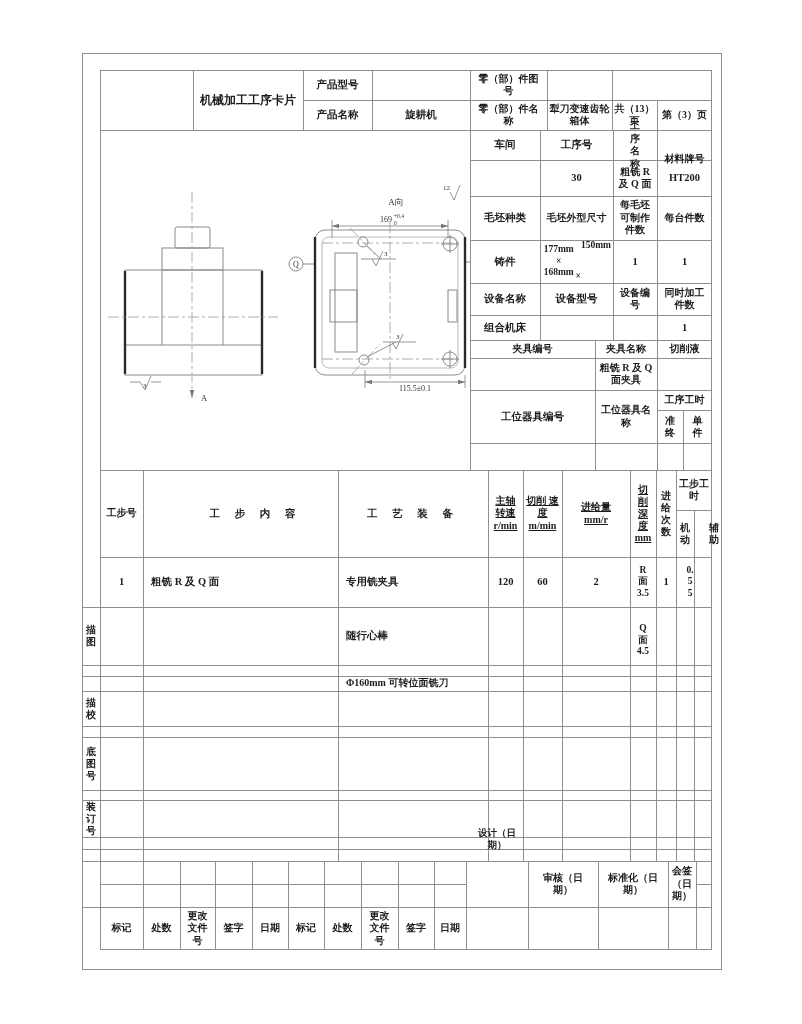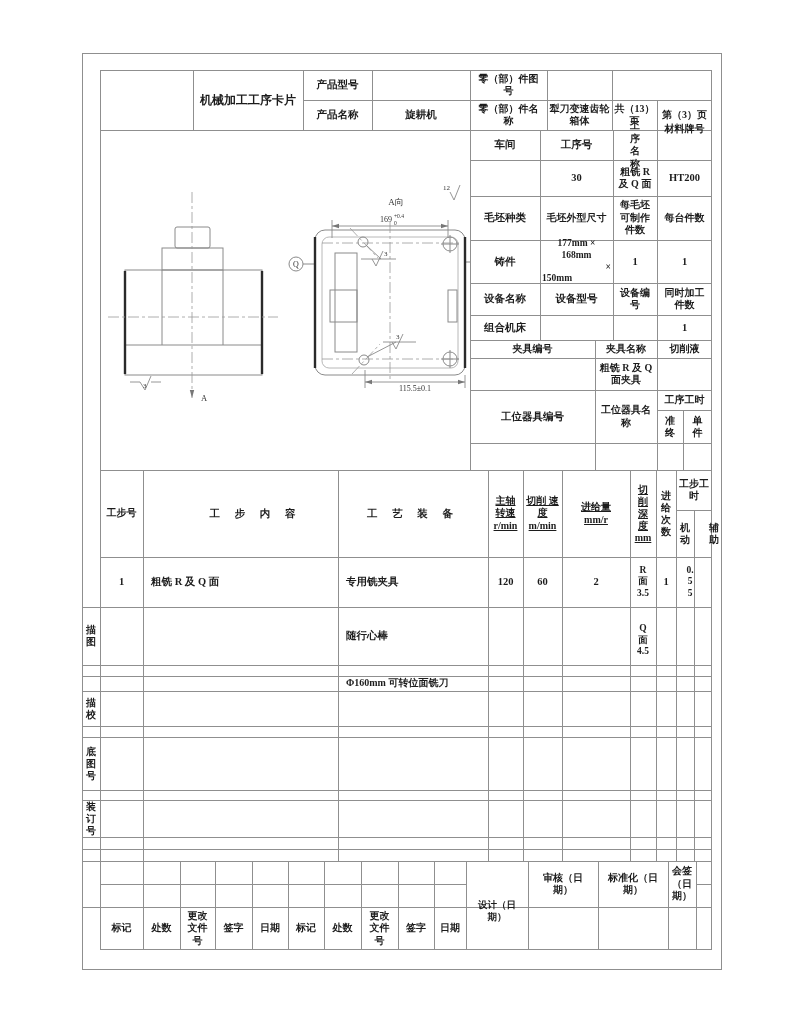--- a/index.html
+++ b/index.html
@@ -94,30 +94,30 @@
 <div class="c" style="left:303px;top:100px;width:69px;height:30px">产品名称</div>
 <div class="c" style="left:372px;top:100px;width:98px;height:30px">旋耕机</div>
 <div class="c f10" style="left:470px;top:100px;width:77px;height:30px;padding:0 8px">零（部）件名称</div>
 <div class="c f10" style="left:547px;top:100px;width:65px;height:30px;padding:0 1px">犁刀变速齿轮箱体</div>
 <div class="c f10" style="left:612px;top:100px;width:45px;height:30px;padding:0 1px">共（13）页</div>
 <div class="c f10" style="left:657px;top:100px;width:55px;height:30px;padding:0 1px">第（3）页</div>
 
 <div class="c" style="left:470px;top:130px;width:70px;height:30px">车间</div>
 <div class="c" style="left:540px;top:130px;width:73px;height:30px">工序号</div>
 <div class="c f10" style="left:613px;top:130px;width:44px;height:30px;padding:0 20px">工序名称</div>
-<div class="c f10" style="left:657px;top:114px;width:55px;height:30px">材料牌号</div>
+<div class="c f10" style="left:657px;top:144px;width:55px;height:30px">材料牌号</div>
 <div class="c" style="left:540px;top:160px;width:73px;height:36px">30</div>
 <div class="c f10" style="left:613px;top:160px;width:44px;height:36px;padding:0 2px">粗铣 R 及 Q 面</div>
 <div class="c" style="left:657px;top:160px;width:55px;height:36px">HT200</div>
 <div class="c" style="left:470px;top:196px;width:70px;height:44px">毛坯种类</div>
 <div class="c f10" style="left:540px;top:196px;width:73px;height:44px">毛坯外型尺寸</div>
 <div class="c f10" style="left:613px;top:196px;width:44px;height:44px;padding:0 5px">每毛坯可制作件数</div>
 <div class="c f10" style="left:657px;top:196px;width:55px;height:44px">每台件数</div>
 <div class="c" style="left:470px;top:240px;width:70px;height:43px">铸件</div>
-<div class="c f9" style="left:540px;top:240px;width:73px;height:43px;flex-direction:column;padding:0 2px">
+<div class="c f9" style="left:540px;top:240px;width:73px;height:43px;flex-direction:row;padding:0 2px">
   <span>177mm × 168mm</span>
   <span style="align-self:flex-end">×</span>
   <span style="align-self:flex-start">150mm</span>
 </div>
 <div class="c" style="left:613px;top:240px;width:44px;height:43px">1</div>
 <div class="c" style="left:657px;top:240px;width:55px;height:43px">1</div>
 <div class="c" style="left:470px;top:283px;width:70px;height:32px">设备名称</div>
 <div class="c" style="left:540px;top:283px;width:73px;height:32px">设备型号</div>
 <div class="c f10" style="left:613px;top:283px;width:44px;height:32px;padding:0 4px">设备编号</div>
 <div class="c f10" style="left:657px;top:283px;width:55px;height:32px;padding:0 3px">同时加工件数</div>
@@ -157,21 +157,21 @@
 
 <div class="c l" style="left:338px;top:607px;width:150px;height:58px">随行心棒</div>
 <div class="c f9 stack" style="left:630px;top:605px;width:26px;height:71px;padding:0 6px">Q面4.5</div>
 <div class="c l f10" style="left:338px;top:674px;width:170px;height:18px">Φ160mm 可转位面铣刀</div>
 
 <div class="c f10 stack" style="left:82px;top:607px;width:18px;height:58px;padding:0 3px">描图</div>
 <div class="c f10 stack" style="left:82px;top:691px;width:18px;height:35px;padding:0 3px">描校</div>
 <div class="c f10 stack" style="left:82px;top:737px;width:18px;height:53px;padding:0 3px">底图号</div>
 <div class="c f10 stack" style="left:82px;top:800px;width:18px;height:37px;padding:8px 3px">装订号</div>
 
-<div class="c f9" style="left:466px;top:889px;width:62px;height:46px;padding:0 9px">设计（日期）</div>
+<div class="c f9" style="left:466px;top:817px;width:62px;height:46px;padding:0 9px">设计（日期）</div>
 <div class="c f10" style="left:528px;top:861px;width:70px;height:46px;padding:0 12px">审核（日期）</div>
 <div class="c f10" style="left:598px;top:861px;width:70px;height:46px;padding:0 6px">标准化（日期）</div>
 <div class="c f10" style="left:668px;top:861px;width:28px;height:46px;padding:0 2px">会签（日期）</div>
 
 <div class="c f10" style="left:100px;top:907px;width:43px;height:43px">标记</div>
 <div class="c f10" style="left:143px;top:907px;width:37px;height:43px">处数</div>
 <div class="c f10" style="left:180px;top:907px;width:35px;height:43px;padding:0 6px">更改文件号</div>
 <div class="c f10" style="left:215px;top:907px;width:37px;height:43px">签字</div>
 <div class="c f10" style="left:252px;top:907px;width:36px;height:43px">日期</div>
 <div class="c f10" style="left:288px;top:907px;width:36px;height:43px">标记</div>

